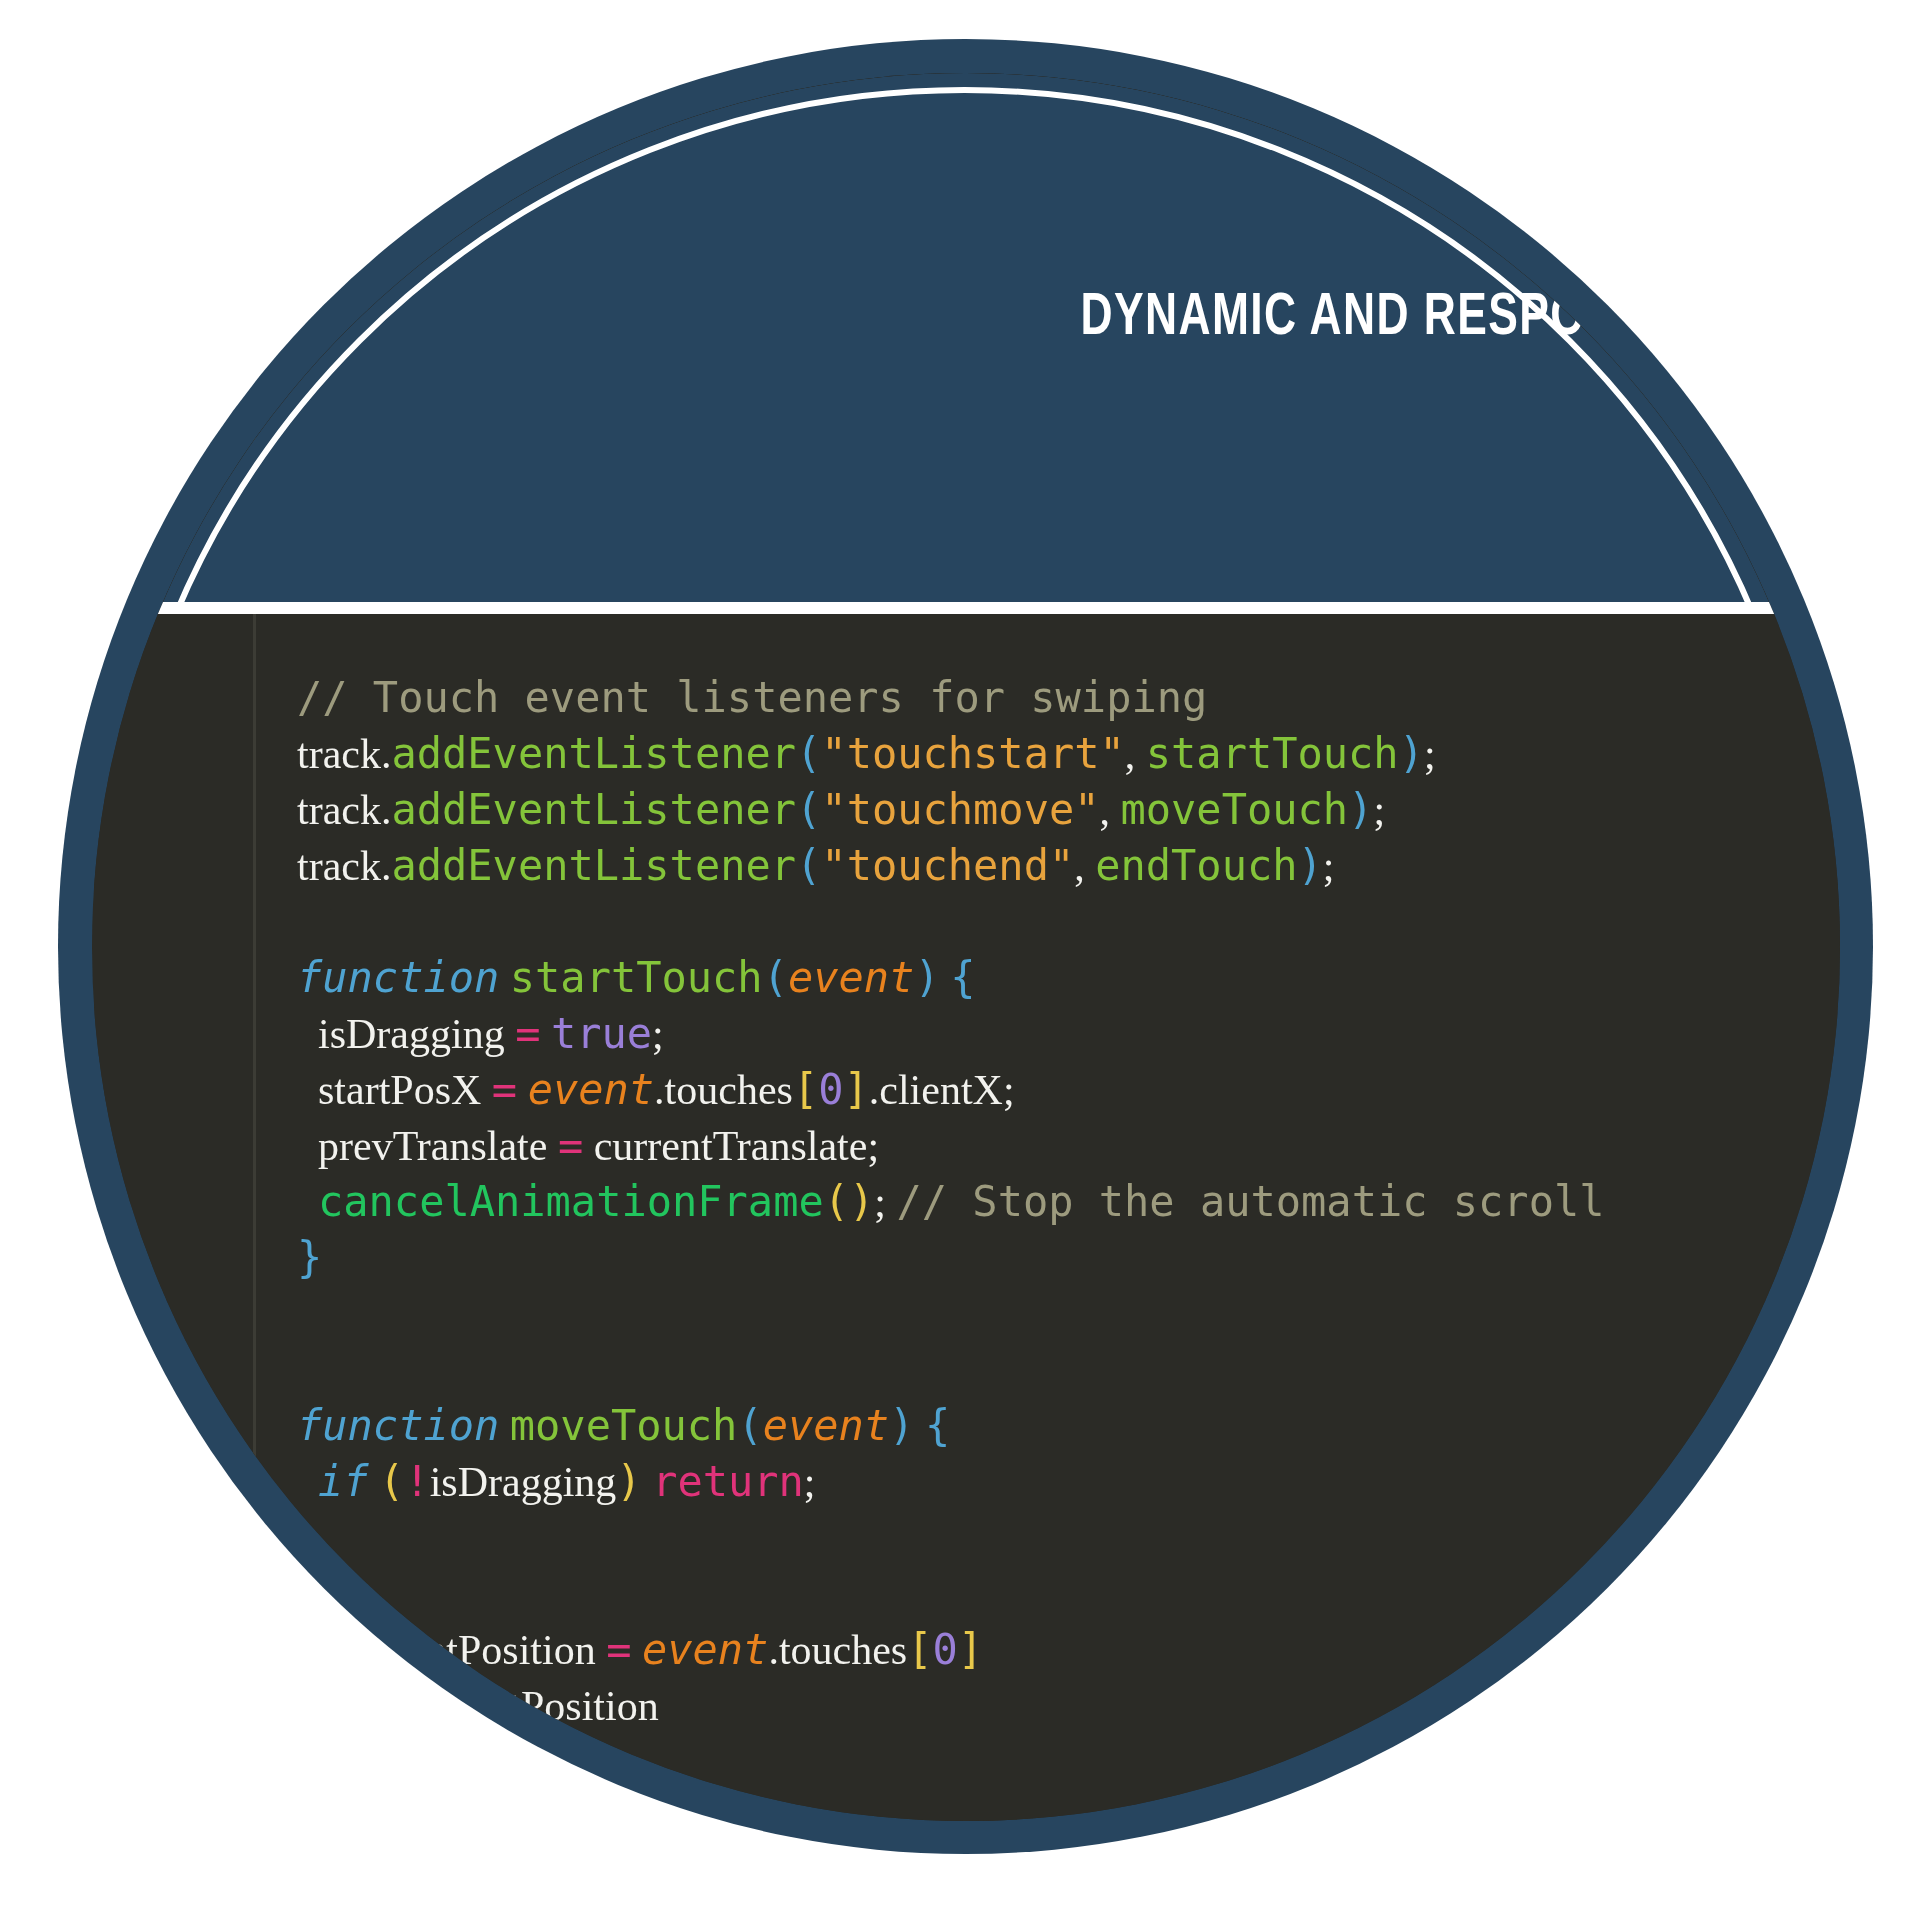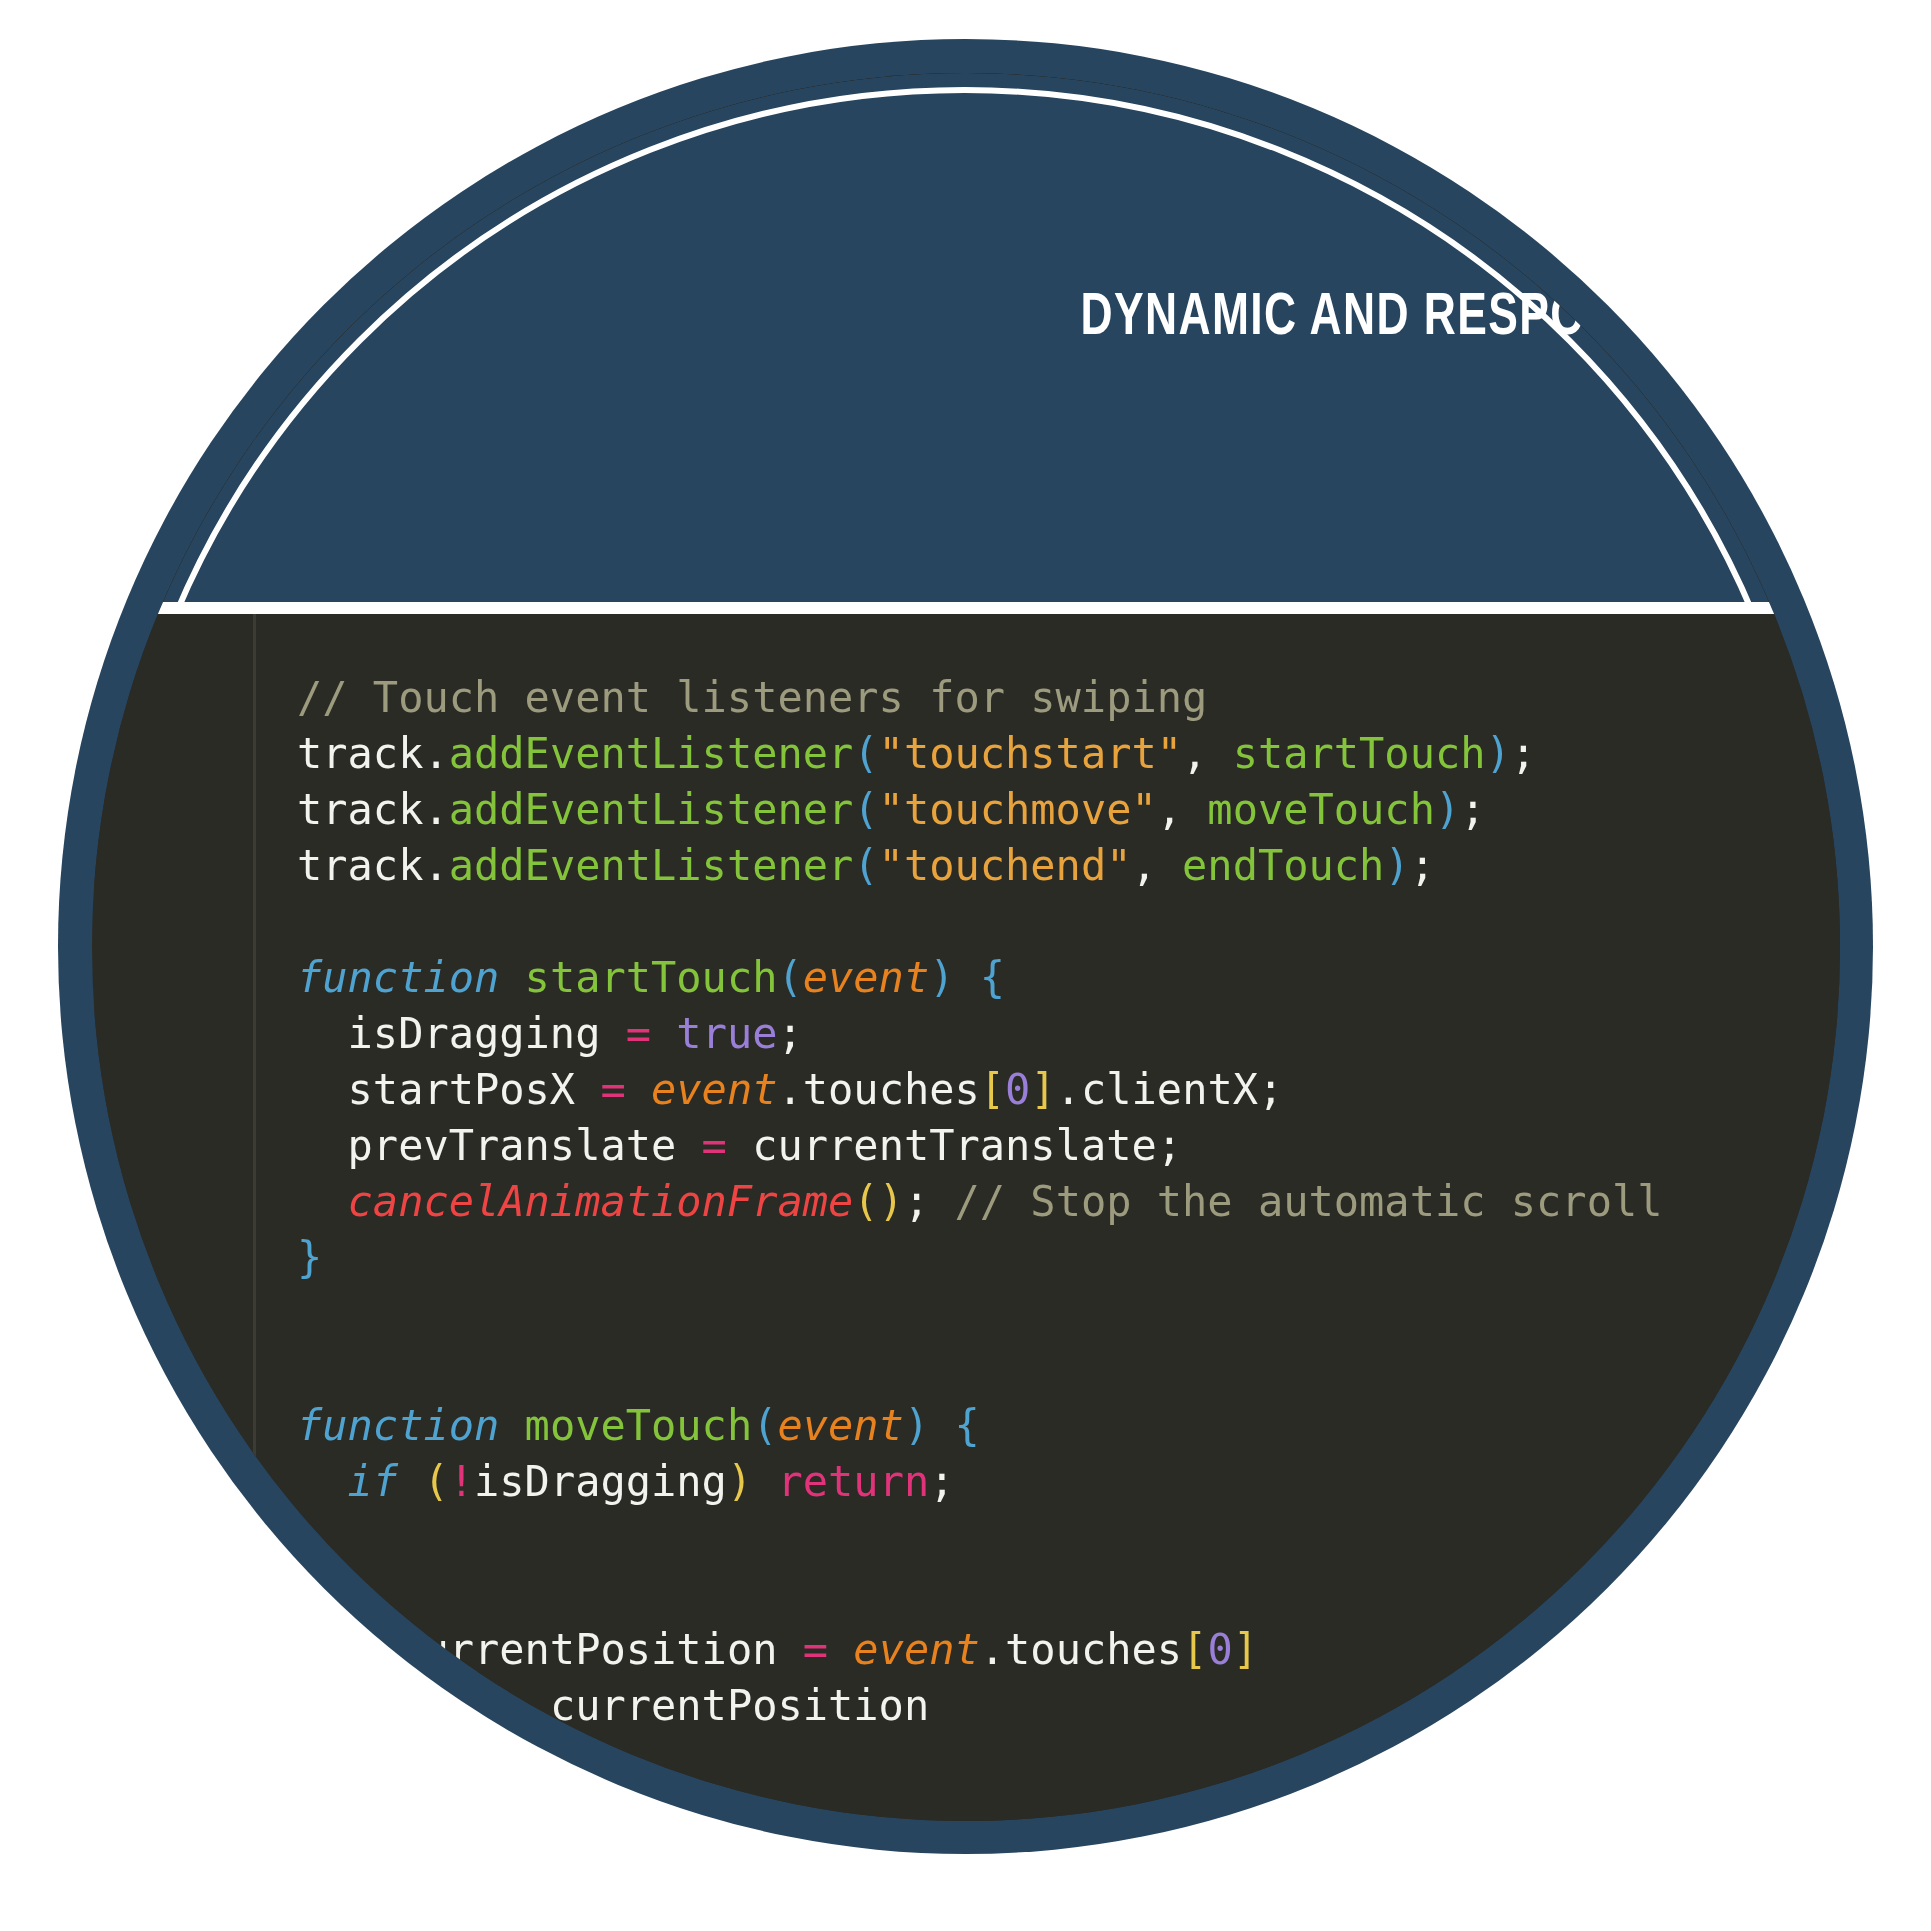--- a/index.html
+++ b/index.html
@@ -63,30 +63,30 @@
     width: 1641px;
     font-family: "DejaVu Sans Mono", monospace;
     font-size: 42px;
     line-height: 56px;
     white-space: pre;
     color: #d8d8d2;
     letter-spacing: 0px;
   }
   .ln { display: block; height: 56px; }
   .cm  { color: #9d9b7e; }            
-  .pl  { color: #f2f2ee; }            
+  .pl  { color: #f2f2ee; font-family: Liberation Serif, serif; }            
   .fn  { color: #84c43a; }            
   .st  { color: #e8a33d; }            
   .pn  { color: #4fa3d1; }            
   .kw  { color: #4fa3d1; font-style: italic; }   
   .par { color: #e8821e; font-style: italic; }   
   .op  { color: #e0337a; }            
   .bl  { color: #9a7fd8; }            
   .br  { color: #e8c84a; }            
-  .bi  { color: #ef4444; font-style: italic; }            
+  .bi  { color: #22c55e; }            
   .kr  { color: #e0337a; }            
   .bang{ color: #e0337a; }
 
   
   #header-cap {
     position: absolute;
     left: 0;
     top: 0;
     width: 1748px;
     height: 541px;

